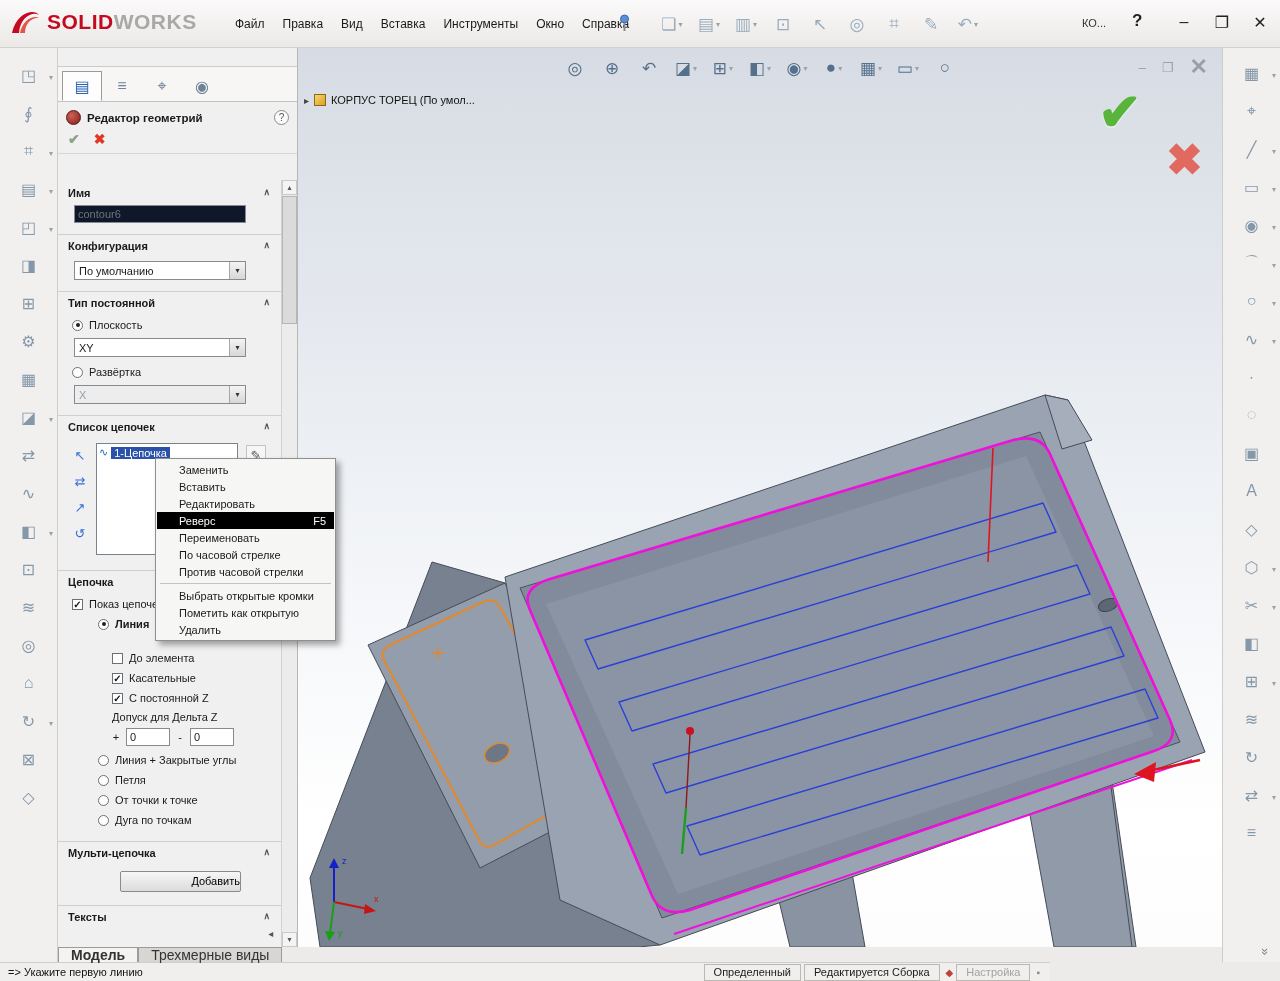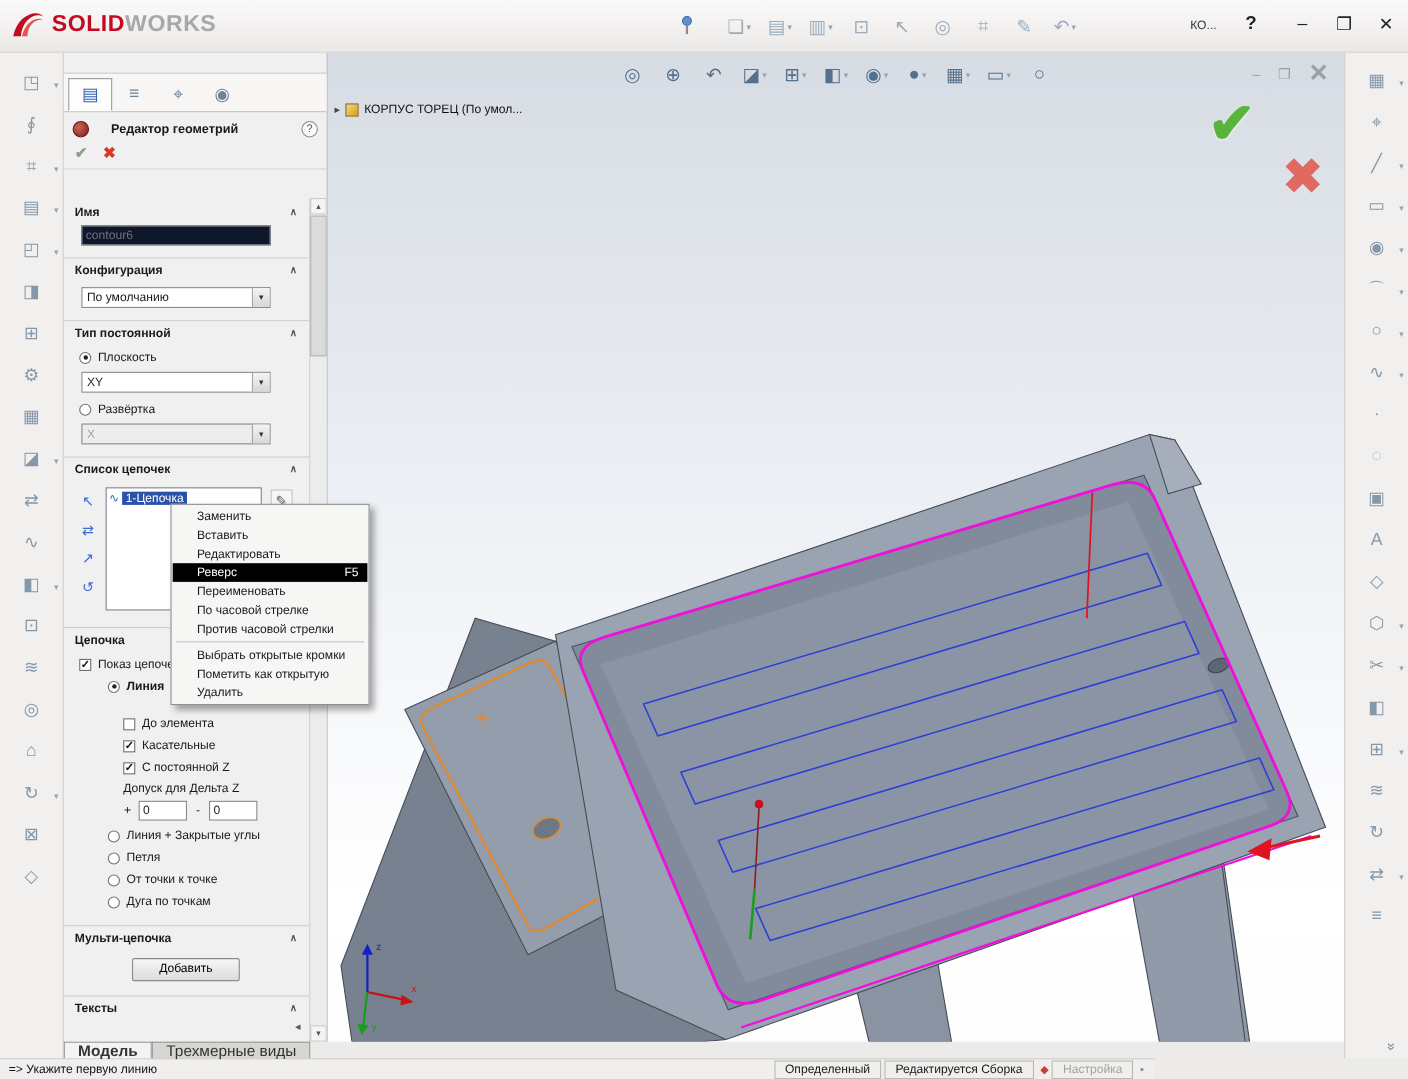--- a/index.html
+++ b/index.html
@@ -30,21 +30,21 @@
   .left-rail .tool .arr,.right-rail .tool .arr{position:absolute;right:4px;bottom:12px}
   .right-rail{position:absolute;left:1222px;top:48px;width:58px;height:914px;background:#f1f0ef;border-left:1px solid #cfcdca;overflow:hidden;padding-top:6px}
   .rail-more{position:absolute;bottom:8px;left:0;width:100%;text-align:center;color:#6d7a86;font-size:13px;transform:rotate(90deg)}
 
   
   .pm{position:absolute;left:58px;top:48px;width:240px;height:899px;background:#f0f0f0;border-right:1px solid #b9b7b4;overflow:hidden}
   .pm-tabs{margin-top:18px;height:36px;background:#f7f6f5;border-top:1px solid #cdcbc8;border-bottom:1px solid #c4c2bf;display:flex;align-items:flex-end;padding-left:4px;position:relative}
   .pm-tab{width:40px;height:30px;display:flex;align-items:center;justify-content:center;font-size:16px;color:#6f8396;border:1px solid transparent}
   .pm-tab.active{background:#fdfdfd;border:1px solid #9a9a9a;border-bottom-color:#fdfdfd;color:#2f62b4}
   .pm-tab-nav{position:absolute;right:4px;bottom:8px;font-size:10px;color:#555;letter-spacing:4px}
-  .pm-header{display:flex;align-items:center;gap:20px;padding:8px 8px 4px 8px}
+  .pm-header{display:flex;align-items:center;gap:6px;padding:8px 8px 4px 8px}
   .pm-title{font-weight:bold;font-size:11.5px}
   .pm-icon{width:15px;height:15px;border-radius:50%;background:radial-gradient(circle at 35% 35%,#d0605a,#7e1f17);border:1px solid #5e150f}
   .pm-help{margin-left:auto;width:15px;height:15px;border:1px solid #8a8a8a;border-radius:50%;text-align:center;line-height:14px;font-size:10px;color:#555;background:#fbfbfb}
   .pm-actions{display:flex;gap:14px;padding:2px 10px 6px 10px;border-bottom:1px solid #d6d6d6}
   .pm-ok{color:#8ba387;font-size:14px;font-weight:bold}
   .pm-cancel{color:#e03726;font-size:14px;font-weight:bold}
   .pm-body{position:absolute;left:0;top:132px;bottom:0;width:224px;overflow:hidden}
   .sec{border-top:1px solid #cfcfcf;padding:5px 8px 9px 10px;margin-top:2px}
   .sec:first-child{border-top:none}
   .sec-head{display:flex;align-items:flex-start;font-weight:bold;height:18px}
@@ -69,21 +69,21 @@
   .side-icons .tool{width:20px;height:20px;min-width:20px;font-size:13px;color:#3a6fd8}
   .listbox{position:absolute;left:28px;top:0;width:142px;height:112px;background:#fff;border:1px solid #7a828c;overflow:hidden}
   .list-item{display:flex;align-items:center;height:17px;padding-left:2px;gap:3px}
   .list-item .li-icon{color:#2b6cc4;font-size:11px}
   .list-item .li-label{padding:0 3px}
   .list-item.selected .li-label{background:#2a52a8;color:#fff}
   .list-edit{position:absolute;left:178px;top:2px;width:20px;height:20px;display:flex;align-items:center;justify-content:center;font-size:13px;color:#555;border:1px solid #c4c4c4;background:#f6f6f6}
   .tol-row{display:flex;align-items:center;gap:6px;margin-top:2px}
   .tol-row .sign{width:8px;text-align:center}
   .tol-row .txt{width:44px}
-  .btn{display:block;margin:6px auto 2px 52px;width:98px;height:21px;background:linear-gradient(#f6f6f6,#dcdcdc);border:1px solid #8a8a8a;border-radius:2px;font-family:"Liberation Sans",sans-serif;font-size:11px;text-align:center;line-height:19px}
+  .btn{display:block;margin:6px auto 2px 52px;width:121px;height:21px;background:linear-gradient(#f6f6f6,#dcdcdc);border:1px solid #8a8a8a;border-radius:2px;font-family:"Liberation Sans",sans-serif;font-size:11px;text-align:right;line-height:19px}
   .pm-scroll{position:absolute;right:0;top:132px;bottom:0;width:16px;background:#ececec;border-left:1px solid #d2d2d2}
   .pm-scroll .a{height:15px;background:#f4f4f4;border:1px solid #c9c9c9;text-align:center;font-size:8px;line-height:13px;color:#555}
   .pm-scroll .a.bottom{position:absolute;bottom:0;left:0;right:0}
   .pm-scroll .thumb{position:absolute;left:0;right:0;top:16px;height:128px;background:#dbdbdb;border:1px solid #b5b5b5}
 
   
   .btabs{position:absolute;left:58px;top:947px;height:15px;display:flex;align-items:flex-end;z-index:5}
   .btab{height:15px;padding:0 12px;border:1px solid #9b9b9b;border-bottom:none;background:#d8d6d3;font-size:14px;line-height:14px;color:#333}
   .btab.active{background:#f4f3f2;font-weight:bold}
 
@@ -123,20 +123,29 @@
 
 <div class="titlebar">
   <div class="logo">
     <svg width="34" height="30" viewBox="0 0 34 30">
       <path d="M4 26 C8 6 26 1 31 8 C25 4 12 10 11 26 Z" fill="#c40a21"></path>
       <path d="M12 26 C15 12 26 8 31 11 C25 10 17 15 17 26 Z" fill="#e2554f"></path>
     </svg>
     <span class="logo-text"><span class="logo-solid">SOLID</span><span class="logo-works">WORKS</span></span>
   </div>
 
+  <div class="menubar">
+    <div class="menu-item"><span>Файл</span></div>
+      <div class="menu-item"><span>Правка</span></div>
+      <div class="menu-item"><span>Вид</span></div>
+      <div class="menu-item"><span>Вставка</span></div>
+      <div class="menu-item"><span>Инструменты</span></div>
+      <div class="menu-item"><span>Окно</span></div>
+      <div class="menu-item"><span>Справка</span></div>
+  </div>
 
   <span class="pin">
     <svg width="13" height="18" viewBox="0 0 13 18">
         <circle cx="6.5" cy="5" r="4" fill="#5a8fd6" stroke="#3c6aa8"></circle>
         <rect x="5.5" y="9" width="2" height="8" fill="#8a8a8a"></rect>
       </svg>
   </span>
 
   <div class="tb-tools">
     <div class="tool arrow">

